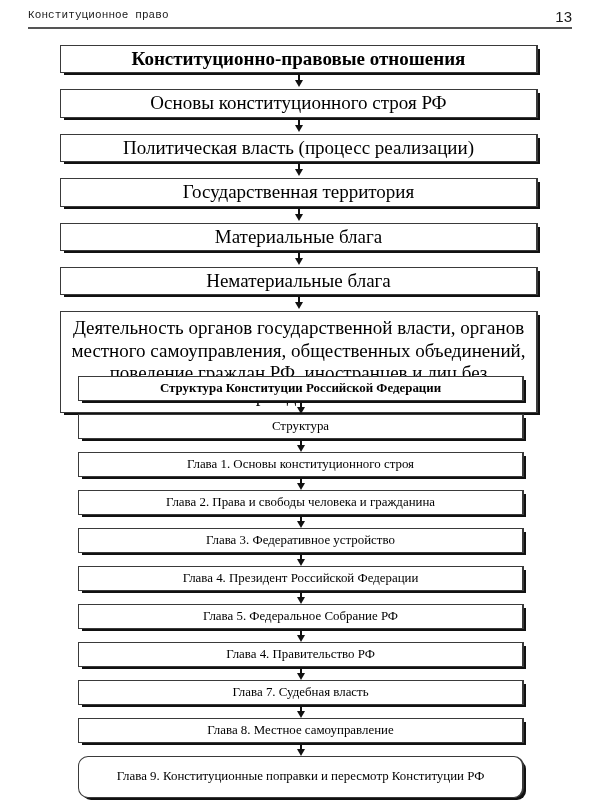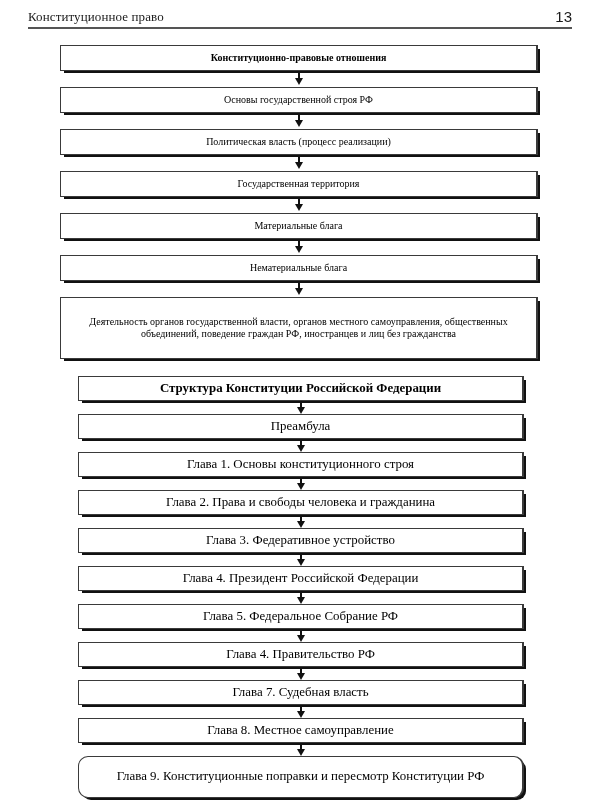--- a/index.html
+++ b/index.html
@@ -21,22 +21,22 @@
     position: absolute;
     left: 0;
     top: 0;
     width: 600px;
     height: 32px;
   }
   .header-title {
     position: absolute;
     left: 28px;
     top: 9px;
-    font-family: Liberation Serif, serif;
-    font-size: 13px;
+    font-family: Liberation Mono, monospace;
+    font-size: 11px;
     letter-spacing: 0.1px;
     color: #1a1a1a;
     white-space: nowrap;
   }
   .header-page-number {
     position: absolute;
     right: 28px;
     top: 8px;
     font-family: "Liberation Sans", "DejaVu Sans", sans-serif;
     font-size: 15px;
@@ -88,21 +88,21 @@
     text-align: center;
     padding: 2px 8px;
     line-height: 1.18;
   }
   .node-box .node-label {
     display: block;
     width: 100%;
   }
 
   
-  #diagram-relations .node-box { min-height: 26px; font-size: 10px; }
+  #diagram-relations .node-box { min-height: 26px; font-size: 19px; align-items: flex-end; }
   #diagram-structure .node-box { min-height: 25px; font-size: 12.9px; }
 
   .node-box.is-title .node-label { font-weight: bold; }
   .node-box.is-multiline { padding-top: 5px; padding-bottom: 5px; }
   #diagram-relations .node-box.is-multiline { min-height: 62px; }
   #diagram-structure .node-box.is-multiline { min-height: 42px; border-radius: 10px; }
 
   
   .connector {
     position: relative;
@@ -147,21 +147,21 @@
       <div class="node-box is-title">
         <span class="node-label">Конституционно-правовые отношения</span>
       </div>
     </div>
     <div class="connector">
       <div class="stem"></div>
       <div class="head"></div>
     </div>
     <div class="node-row">
       <div class="node-box">
-        <span class="node-label">Основы государственной строя РФ</span>
+        <span class="node-label">Основы конституционного строя РФ</span>
       </div>
     </div>
     <div class="connector">
       <div class="stem"></div>
       <div class="head"></div>
     </div>
     <div class="node-row">
       <div class="node-box">
         <span class="node-label">Политическая власть (процесс реализации)</span>
       </div>
@@ -208,21 +208,21 @@
       <div class="node-box is-title">
         <span class="node-label">Структура Конституции Российской Федерации</span>
       </div>
     </div>
     <div class="connector">
       <div class="stem"></div>
       <div class="head"></div>
     </div>
     <div class="node-row">
       <div class="node-box">
-        <span class="node-label">Преамбула</span>
+        <span class="node-label">Структура</span>
       </div>
     </div>
     <div class="connector">
       <div class="stem"></div>
       <div class="head"></div>
     </div>
     <div class="node-row">
       <div class="node-box">
         <span class="node-label">Глава 1. Основы конституционного строя</span>
       </div>

